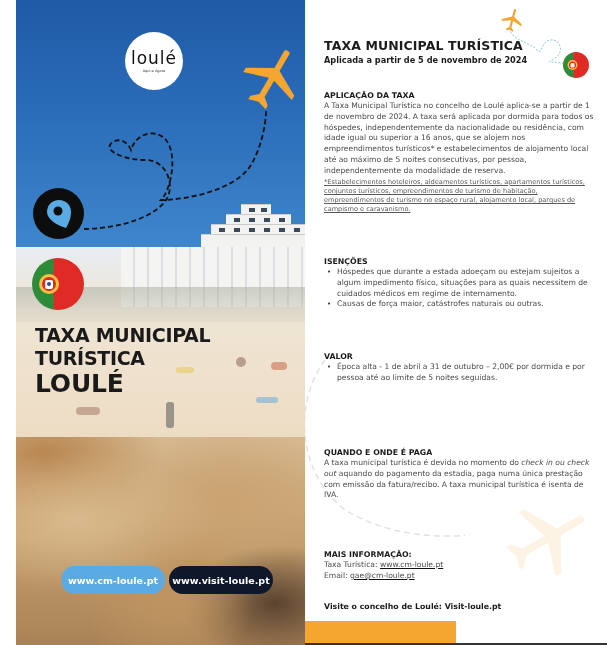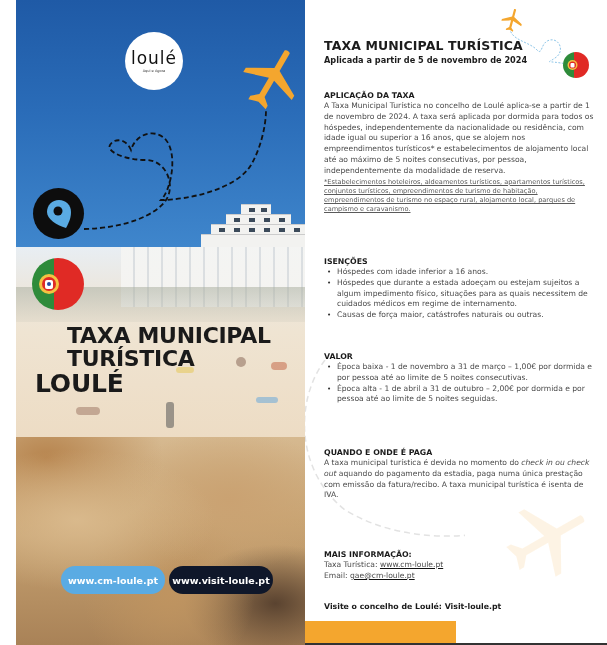--- a/index.html
+++ b/index.html
@@ -35,21 +35,21 @@
   .logo-tag { font-size: 3.5px; color: #333; margin-top: 2px; }
 
   .route-svg { position: absolute; left: 0; top: 0; }
 
   .pin-circle { position: absolute; left: 17px; top: 188px; width: 51px; height: 51px; border-radius: 50%;
     background: #0d0d0d; display: flex; align-items: center; justify-content: center; }
 
   .flag-left { position: absolute; left: 16px; top: 258px; width: 52px; height: 52px; }
 
   .cover-title { position: absolute; left: 19px; top: 324px; color: #1a1a1a; font-family: "DejaVu Sans", sans-serif; font-weight: bold; }
-  .cover-title .l1, .cover-title .l2 { font-size: 22px; line-height: 23px; letter-spacing: -0.3px; display: block; margin-left: 32px; }
+  .cover-title .l1, .cover-title .l2 { font-size: 19px; line-height: 23px; letter-spacing: -0.3px; display: block; }
   .cover-title .l3 { font-size: 25px; line-height: 28px; display: block; letter-spacing: -0.2px; }
 
   .pill { position: absolute; top: 566px; height: 28px; border-radius: 14px; color: #fff; font-size: 9.5px; font-weight: bold;
     display: flex; align-items: center; justify-content: center; font-family: "DejaVu Sans", sans-serif; }
   .pill-blue { left: 45px; width: 104px; background: #5aabe3; }
   .pill-orange { left: 153px; width: 104px; background: #0f172a; }
 
   
   .right { position: absolute; left: 305px; top: 0; width: 302px; height: 645px; background: #fff; overflow: hidden; }
   .bg-plane { position: absolute; left: 195px; top: 495px; opacity: .12; }
@@ -204,30 +204,28 @@
 
   <div class="section" style="top:90px;">
     <div class="sec-h">APLICAÇÃO DA TAXA</div>
     <p class="sec-p">A Taxa Municipal Turística no concelho de Loulé aplica-se a partir de 1 de novembro de 2024. A taxa será aplicada por dormida para todos os hóspedes, independentemente da nacionalidade ou residência, com idade igual ou superior a 16 anos, que se alojem nos empreendimentos turísticos* e estabelecimentos de alojamento local até ao máximo de 5 noites consecutivas, por pessoa, independentemente da modalidade de reserva.</p>
     <p class="sec-note">*Estabelecimentos hoteleiros, aldeamentos turísticos, apartamentos turísticos, conjuntos turísticos, empreendimentos de turismo de habitação, empreendimentos de turismo no espaço rural, alojamento local, parques de campismo e caravanismo.</p>
   </div>
 
   <div class="section" style="top:256px;">
     <div class="sec-h">ISENÇÕES</div>
     <ul class="sec-list">
-      <li>Hóspedes com idade inferior a 16 anos.</li>
       <li>Hóspedes que durante a estada adoeçam ou estejam sujeitos a algum impedimento físico, situações para as quais necessitem de cuidados médicos em regime de internamento.</li>
       <li>Causas de força maior, catástrofes naturais ou outras.</li>
     </ul>
   </div>
 
   <div class="section" style="top:351px;">
     <div class="sec-h">VALOR</div>
     <ul class="sec-list">
-      <li>Época baixa - 1 de novembro a 31 de março – 1,00€ por dormida e por pessoa até ao limite de 5 noites consecutivas.</li>
       <li>Época alta - 1 de abril a 31 de outubro – 2,00€ por dormida e por pessoa até ao limite de 5 noites seguidas.</li>
     </ul>
   </div>
 
   <div class="section" style="top:549px;">
     <div class="sec-h">MAIS INFORMAÇÃO:</div>
     <p class="sec-p"><span>Taxa Turística: </span><a class="link">www.cm-loule.pt</a></p>
     <p class="sec-p"><span>Email: </span><a class="link">gae@cm-loule.pt</a></p>
   </div>
 

